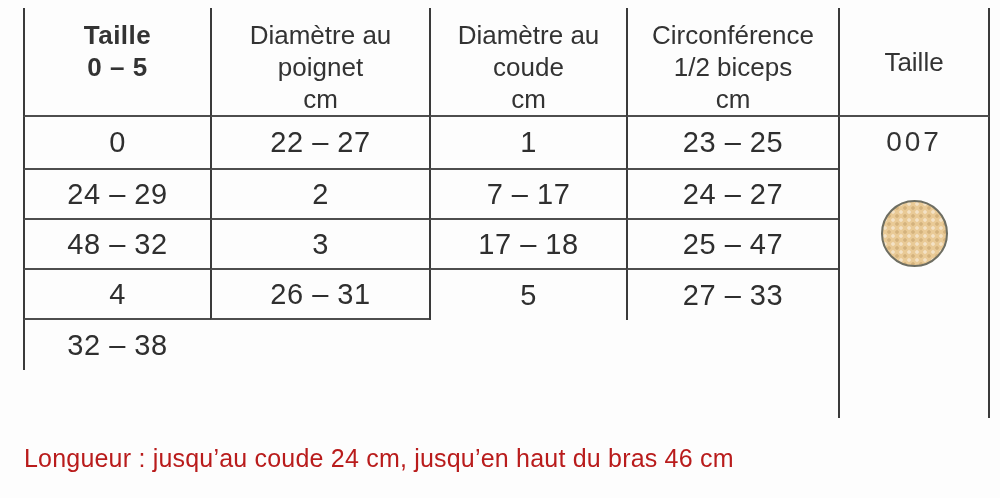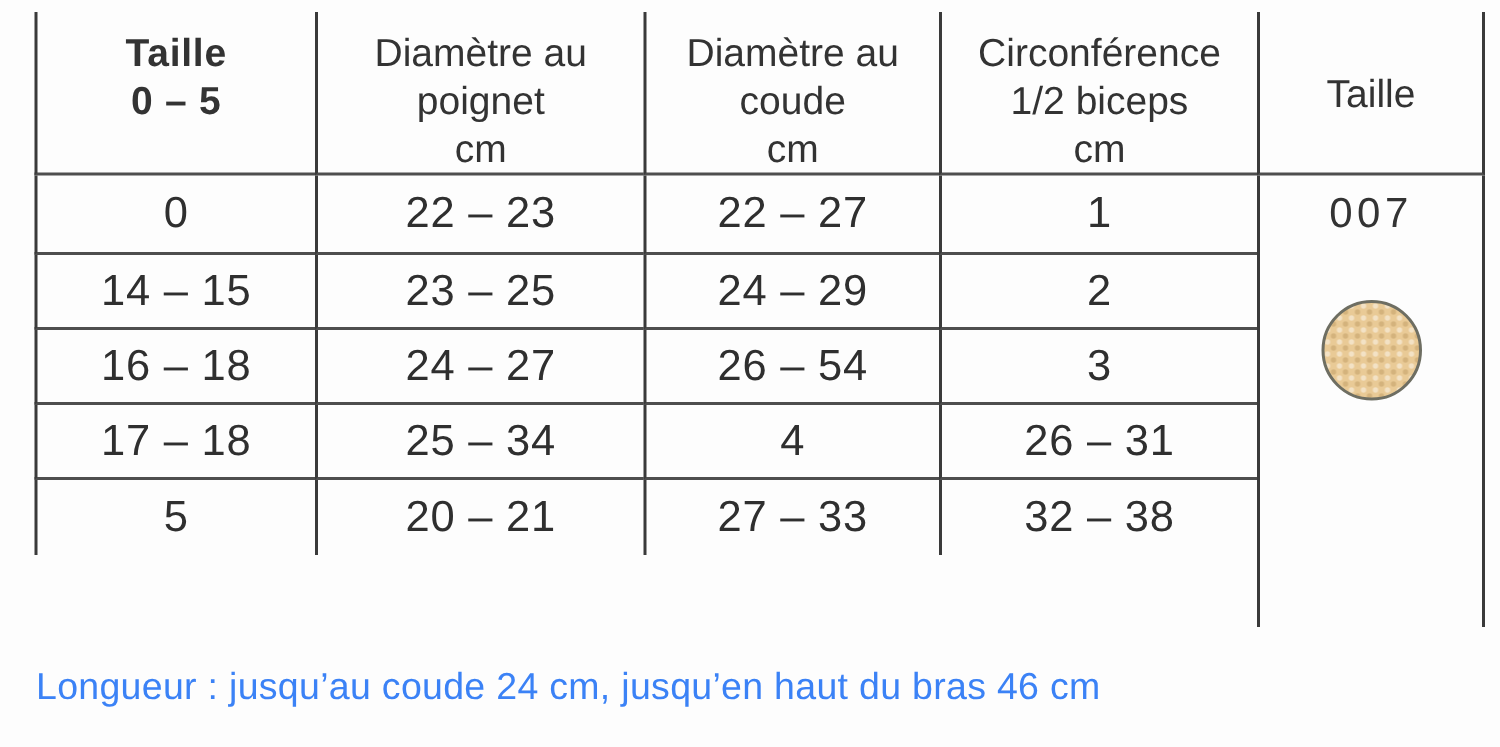--- a/index.html
+++ b/index.html
@@ -56,21 +56,21 @@
     background-color:#e9ca96;
     background-image:
       radial-gradient(circle at 2px 2px, rgba(255,255,255,0.45) 1.4px, rgba(255,255,255,0) 2.2px),
       radial-gradient(circle at 6px 6px, rgba(158,118,58,0.28) 1.4px, rgba(158,118,58,0) 2.2px);
     background-size:8px 8px;
     box-sizing:border-box;
   }
   .caption{
     position:absolute;left:24px;top:444px;
     font-size:25px;
-    color:#3b82f6;
+    color:#b91c1c;
     letter-spacing:0.2px;
   }
 </style>
 </head>
 <body>
 
 <div class="size-table">
 
   <div class="cell hcell bold vl hb">Taille
 0 – 5</div>
@@ -84,39 +84,36 @@
 1/2 biceps
 cm</div>
   <div class="cell hcell vcenter vl vr hb">Taille</div>
 
   <div class="cell coloris-cell vl vr">
     <div class="coloris-code">007</div>
     <div class="swatch" style="background-color: rgb(233, 202, 150);"></div>
   </div>
 
   <div class="cell dcell vl hb">0</div>
-  <div class="cell dcell vl hb">22 – 23</div>
   <div class="cell dcell vl hb">22 – 27</div>
 
   <div class="cell dcell vl hb">1</div>
-  <div class="cell dcell vl hb">14 – 15</div>
   <div class="cell dcell vl hb">23 – 25</div>
   <div class="cell dcell vl hb">24 – 29</div>
 
   <div class="cell dcell vl hb">2</div>
-  <div class="cell dcell vl hb">16 – 18</div>
+  <div class="cell dcell vl hb">7 – 17</div>
   <div class="cell dcell vl hb">24 – 27</div>
-  <div class="cell dcell vl hb">26 – 54</div>
+  <div class="cell dcell vl hb">48 – 32</div>
 
   <div class="cell dcell vl hb">3</div>
   <div class="cell dcell vl hb">17 – 18</div>
-  <div class="cell dcell vl hb">25 – 34</div>
+  <div class="cell dcell vl hb">25 – 47</div>
 
   <div class="cell dcell vl hb">4</div>
   <div class="cell dcell vl hb">26 – 31</div>
 
   <div class="cell dcell vl">5</div>
-  <div class="cell dcell vl">20 – 21</div>
   <div class="cell dcell vl">27 – 33</div>
   <div class="cell dcell vl">32 – 38</div>
 </div>
 
 <div class="caption">Longueur : jusqu’au coude 24 cm, jusqu’en haut du bras 46 cm</div>
 
 </body></html>

